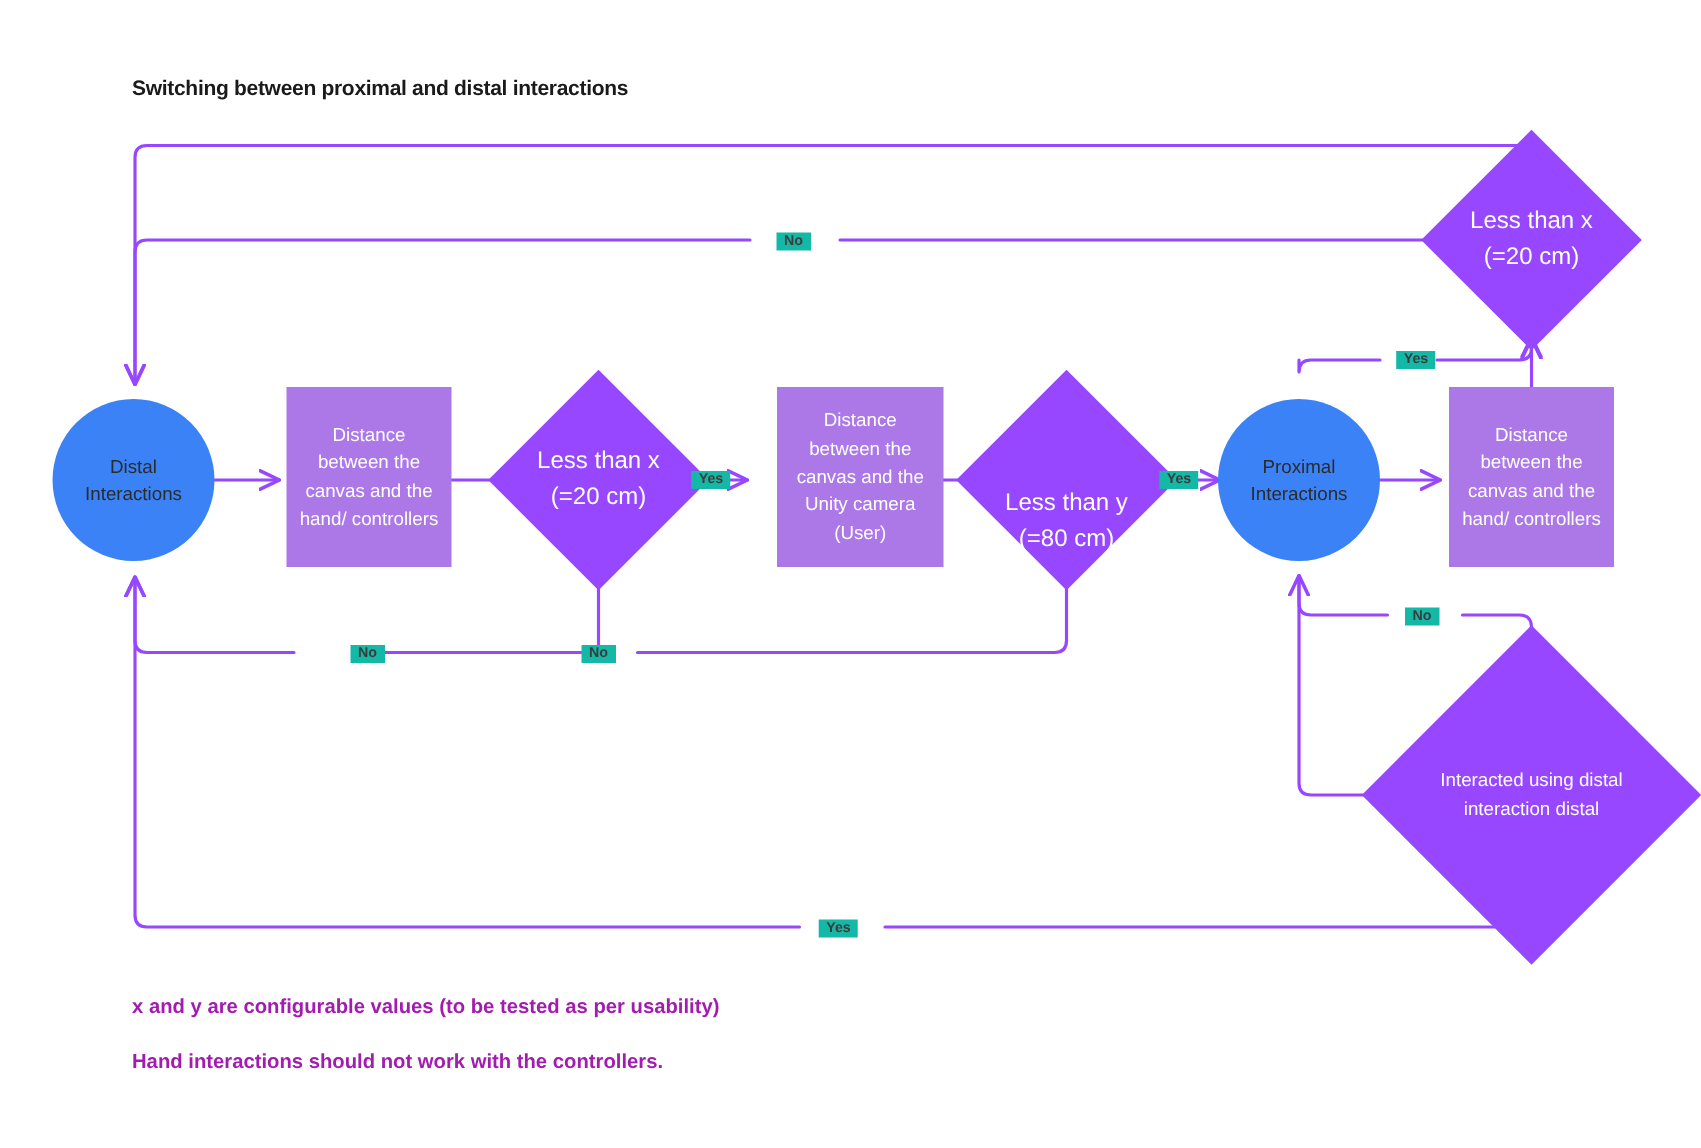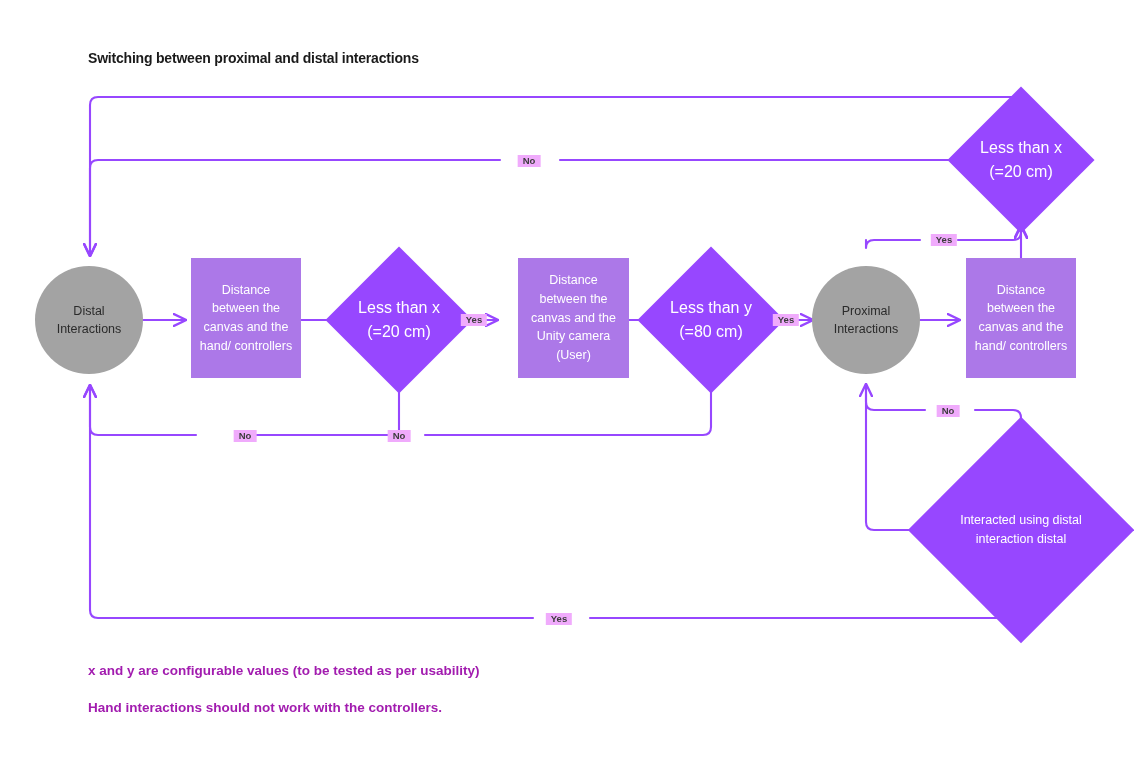--- a/index.html
+++ b/index.html
@@ -27,21 +27,21 @@
   
   #diagram{
     position:absolute;left:0;top:0;width:1134px;height:765px;
   }
   #wires{position:absolute;left:0;top:0;width:1134px;height:765px;}
 
   .node{position:absolute;box-sizing:border-box;}
 
   .circle-node{
     border-radius:50%;
-    background:#a3a3a3;
+    background:#3b82f6;
     display:flex;align-items:center;justify-content:center;
     text-align:center;
     color:#2b2b2b;font-size:12.5px;line-height:1.45;
   }
   .rect-node{
     background:#AC78E8;
     display:flex;align-items:center;justify-content:center;
     text-align:center;
     color:#ffffff;font-size:12.5px;line-height:1.5;
     padding:4px 6px;
@@ -57,21 +57,21 @@
   .diamond-node .dlabel{
     position:relative;z-index:2;text-align:center;
     color:#ffffff;font-size:12.5px;line-height:1.5;
     width:108%;
   }
   .diamond-node.small .dlabel{font-size:16px;}
 
   .edge-label{
     position:absolute;
     font-size:9.5px;font-weight:bold;color:#3c3c3c;
-    background:#f0abfc;
+    background:#14b8a6;
     padding:0 5px;
     line-height:12px;
     transform:translate(-50%,-50%);
     white-space:nowrap;
   }
 </style>
 </head>
 <body>
 
 <div id="page-title">Switching between proximal and distal interactions</div>
@@ -147,21 +147,21 @@
 
   <div class="node diamond-node small" style="left:347px;top:268px;width:104px;height:104px;">
     <div class="diamond-shape"></div>
     <div class="dlabel">Less than x (=20 cm)</div>
   </div>
 
   <div class="node rect-node" style="left:518px;top:258px;width:111px;height:120px;">
     <span>Distance between the canvas and the Unity camera (User)</span>
   </div>
 
-  <div class="node diamond-node small" style="left:659px;top:268px;width:104px;height:104px;">
+  <div class="node diamond-node small" style="left:659px;top:268px;width:104px;height:104px;align-items:flex-end;">
     <div class="diamond-shape"></div>
     <div class="dlabel">Less than y (=80 cm)</div>
   </div>
 
   <div class="node circle-node" style="left:812px;top:266px;width:108px;height:108px;">
     <div>
       <div>Proximal</div>
       <div>Interactions</div>
     </div>
   </div>

